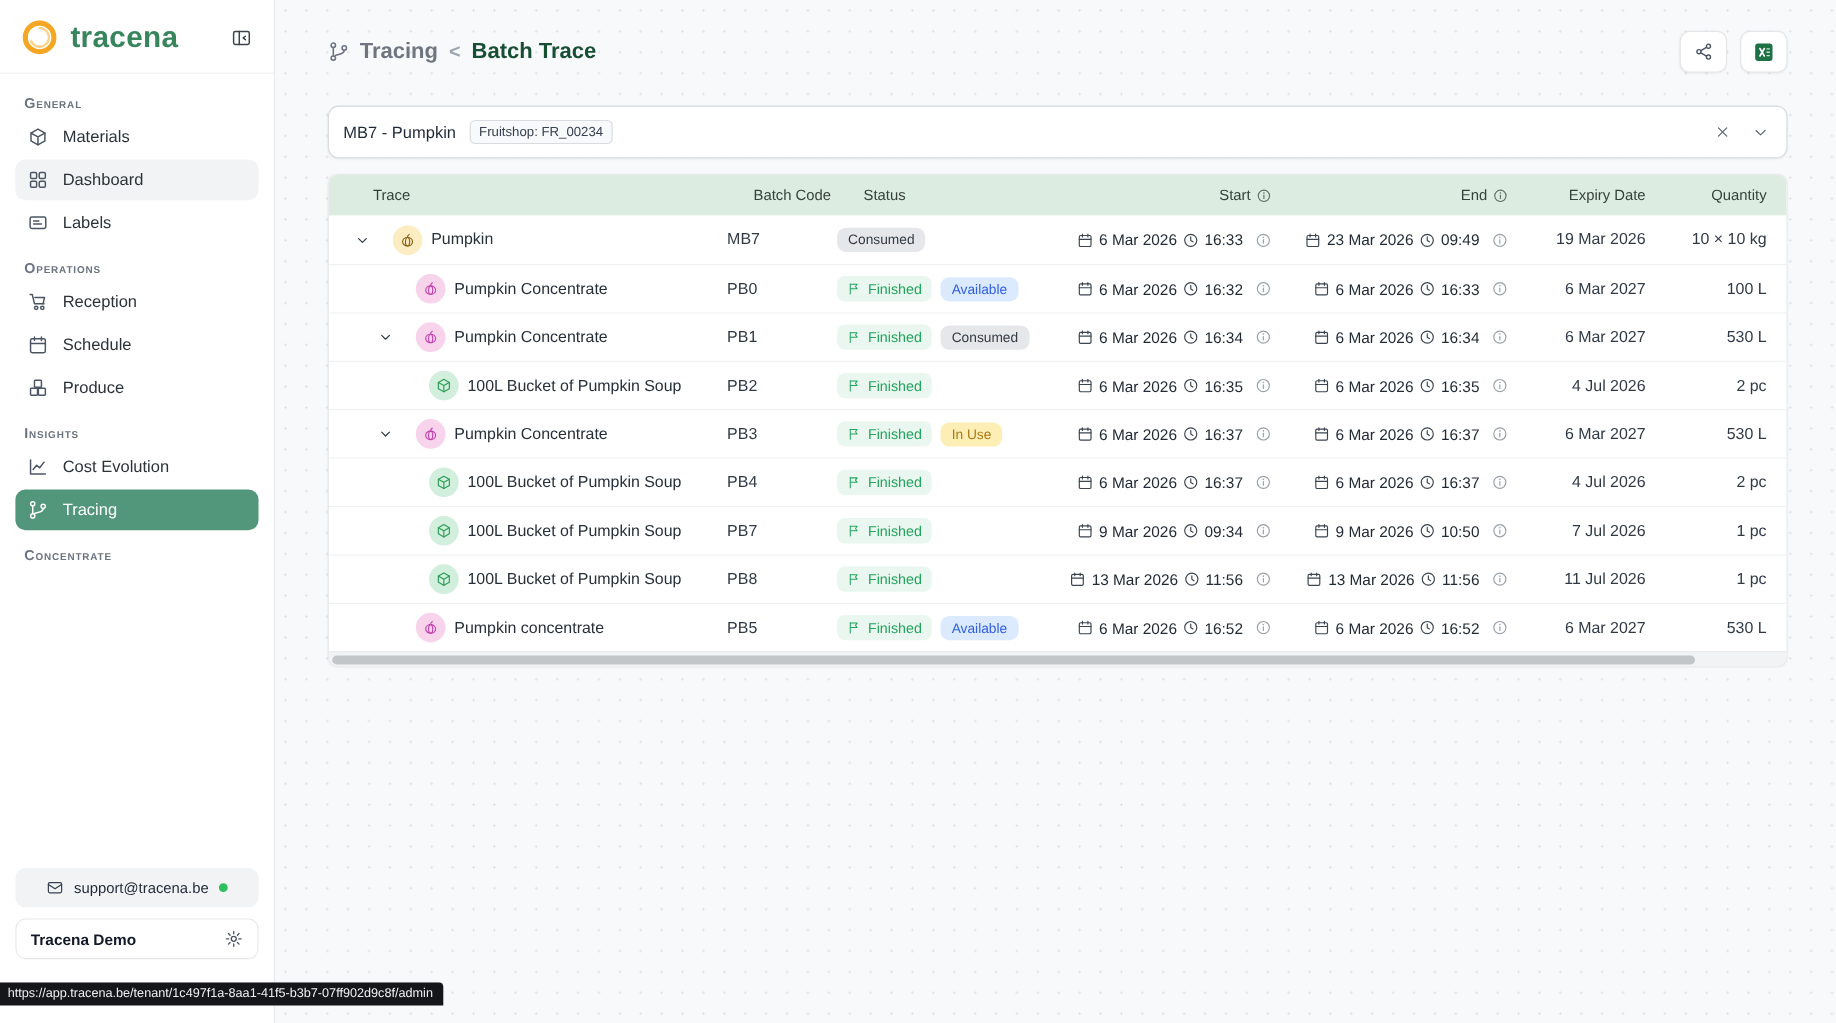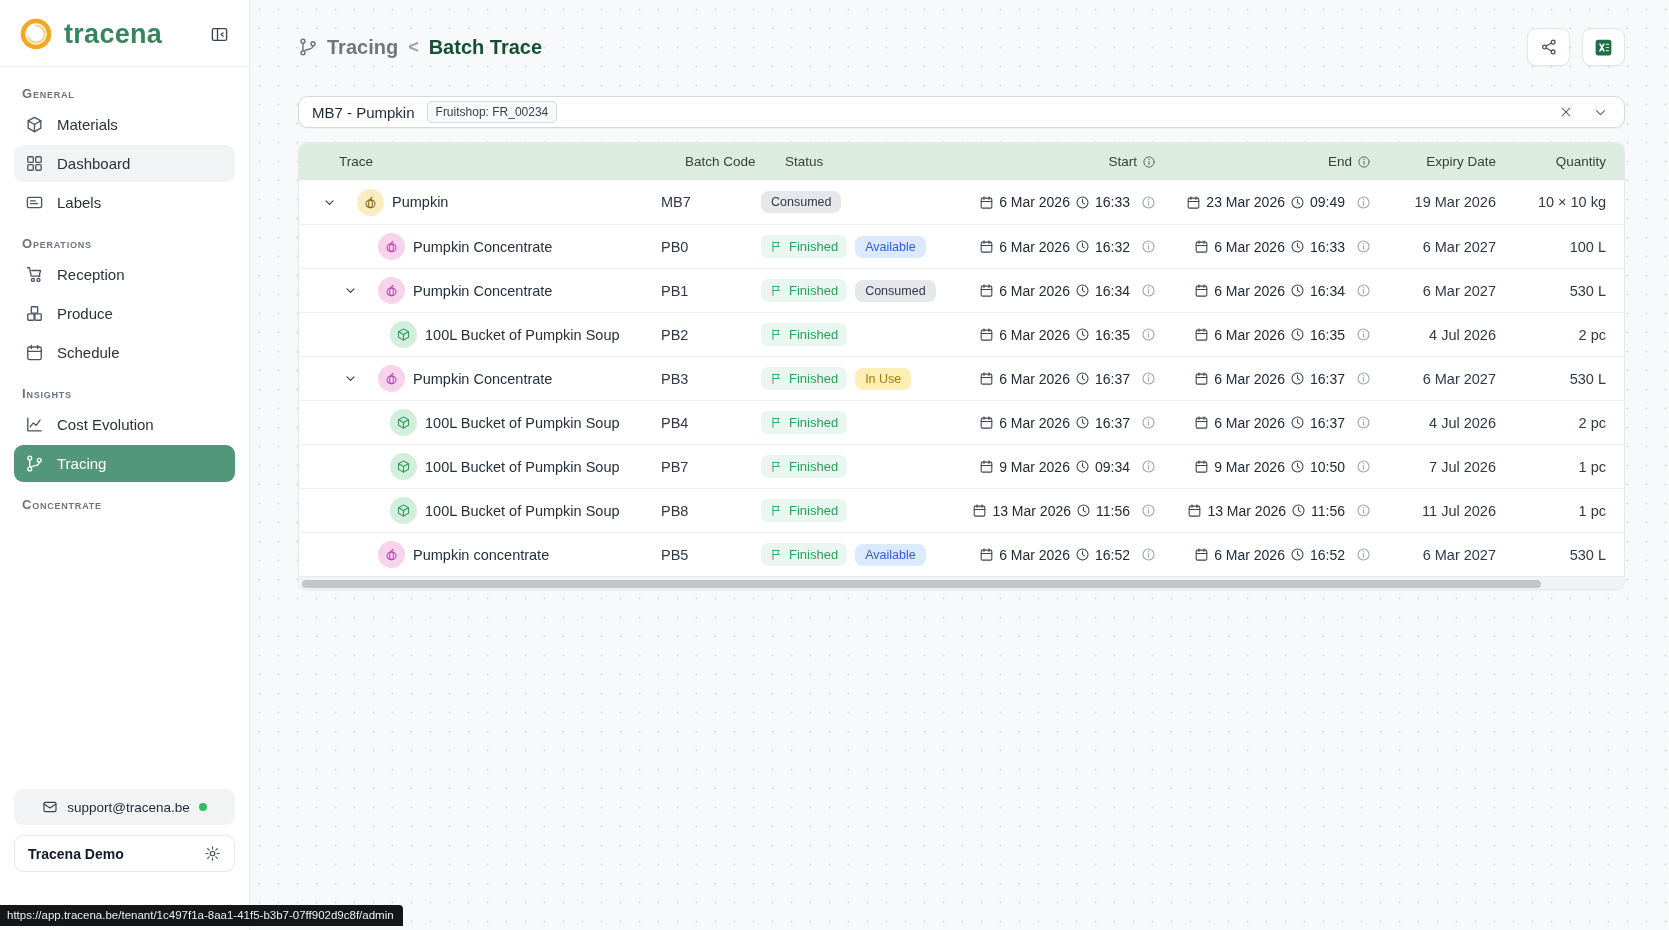--- a/index.html
+++ b/index.html
@@ -28,39 +28,39 @@
   .nav-item.active .nav-icon { color:#ffffff; }
 
   .sidebar-bottom { margin-top:auto; padding:12px 14px 58px 14px; }
   .support-btn { background:#f1f3f5; border-radius:9px; display:flex; align-items:center; justify-content:center; gap:9px; padding:10px 12px; font-size:13.5px; color:#1f2937; cursor:pointer; }
   .support-btn .ic { width:16px; height:16px; color:#374151; }
   .online-dot { width:8px; height:8px; border-radius:50%; background:#2fbf5f; }
   .workspace-row { margin-top:10px; border:1px solid #e5e7eb; border-radius:9px; background:#fff; display:flex; align-items:center; justify-content:space-between; padding:9px 13px; cursor:pointer; }
   .workspace-name { font-size:14px; font-weight:700; color:#111827; }
   .workspace-row .ic { width:17px; height:17px; color:#4b5563; }
 
-  .url-tooltip { position:fixed; left:0; bottom:4px; background:#141619; color:#eceff1; font-size:11.5px; padding:4px 9px 5px 7px; border-top-right-radius:4px; white-space:nowrap; z-index:60; }
+  .url-tooltip { position:fixed; left:0; bottom:16px; background:#141619; color:#eceff1; font-size:11.5px; padding:4px 9px 5px 7px; border-top-right-radius:4px; white-space:nowrap; z-index:60; }
 
   
   .main { flex:1; background-color:#f8f9fa;
           background-image:radial-gradient(#e2e4e7 1px, rgba(0,0,0,0) 1.1px);
           background-size:19px 19px; padding:0 44px 0 48px; overflow:hidden; }
 
   .topbar { display:flex; align-items:center; justify-content:space-between; margin-top:28px; }
   .breadcrumb { display:flex; align-items:center; gap:9px; }
   .breadcrumb .ic-branch { width:20px; height:20px; color:#6b7280; }
   .crumb-parent { font-size:20px; font-weight:700; color:#6f7680; }
   .crumb-sep { font-size:18px; font-weight:600; color:#9ca3af; padding:0 1px; }
   .page-title { font-size:20px; font-weight:700; color:#174f35; }
   .topbar-actions { display:flex; gap:12px; }
   .icon-btn { width:43px; height:38px; background:#fff; border:1px solid #e3e5e8; border-radius:9px; display:flex; align-items:center; justify-content:center; box-shadow:0 1px 2px rgba(16,24,40,.05); cursor:pointer; color:#4b5563; }
   .icon-btn .ic { width:18px; height:18px; }
   .icon-btn.export .ic { width:21px; height:21px; }
 
-  .filter-box { margin-top:30px; height:32px; background:#fff; border:1px solid #d6dade; border-radius:10px; display:flex; align-items:center; gap:12px; padding:0 16px 0 13px; box-shadow:0 1px 2px rgba(16,24,40,.04); cursor:pointer; }
+  .filter-box { margin-top:30px; height:48px; background:#fff; border:1px solid #d6dade; border-radius:10px; display:flex; align-items:center; gap:12px; padding:0 16px 0 13px; box-shadow:0 1px 2px rgba(16,24,40,.04); cursor:pointer; }
   .filter-value { font-size:15px; color:#1f2937; }
   .filter-tag { font-size:12px; color:#374151; background:#f8f9fa; border:1px solid #d8dbdf; border-radius:5px; padding:3px 8px; }
   .filter-right { margin-left:auto; display:flex; align-items:center; gap:20px; color:#5b6470; }
   .filter-right .ic { width:14px; height:14px; cursor:pointer; }
   .filter-right .ic-chevron { width:15px; height:15px; }
 
   
   .table-wrap { margin-top:14px; background:#fff; border:1px solid #e7e9eb; border-radius:9px; overflow:hidden; box-shadow:0 1px 2px rgba(16,24,40,.04); }
   .thead, .trow { display:grid; grid-template-columns:minmax(300px,1fr) 100px 190px 205px 215px 125px 110px; align-items:center; padding:0 18px 0 16px; }
   .thead { background:#dcece1; height:37px; }
@@ -175,36 +175,36 @@
                   <circle cx="10" cy="18.8" r="1.9"></circle>
                   <circle cx="17" cy="18.8" r="1.9"></circle>
                 </svg>
               </span>
     <span class="nav-label">Reception</span>
   </div>
 
   <div class="nav-item">
     <span class="nav-icon ic">
                 <svg viewBox="0 0 24 24">
+                  <rect x="3.5" y="5" width="17" height="16" rx="2"></rect>
+                  <path d="M8 3v4M16 3v4M3.5 10.5h17"></path>
+                </svg>
+              </span>
+    <span class="nav-label">Schedule</span>
+  </div>
+
+  <div class="nav-item">
+    <span class="nav-icon ic">
+                <svg viewBox="0 0 24 24">
                   <rect x="8" y="3.5" width="8" height="8" rx="1"></rect>
                   <rect x="3.5" y="12.5" width="8" height="8" rx="1"></rect>
                   <rect x="12.5" y="12.5" width="8" height="8" rx="1"></rect>
                 </svg>
               </span>
     <span class="nav-label">Produce</span>
-  </div>
-
-  <div class="nav-item">
-    <span class="nav-icon ic">
-                <svg viewBox="0 0 24 24">
-                  <rect x="3.5" y="5" width="17" height="16" rx="2"></rect>
-                  <path d="M8 3v4M16 3v4M3.5 10.5h17"></path>
-                </svg>
-              </span>
-    <span class="nav-label">Schedule</span>
   </div>
 </div>
   </div>
 
   <div class="nav-section">
     <div class="section-label">Insights</div>
     <div class="section-items">
   <div class="nav-item">
     <span class="nav-icon ic">
                 <svg viewBox="0 0 24 24">

